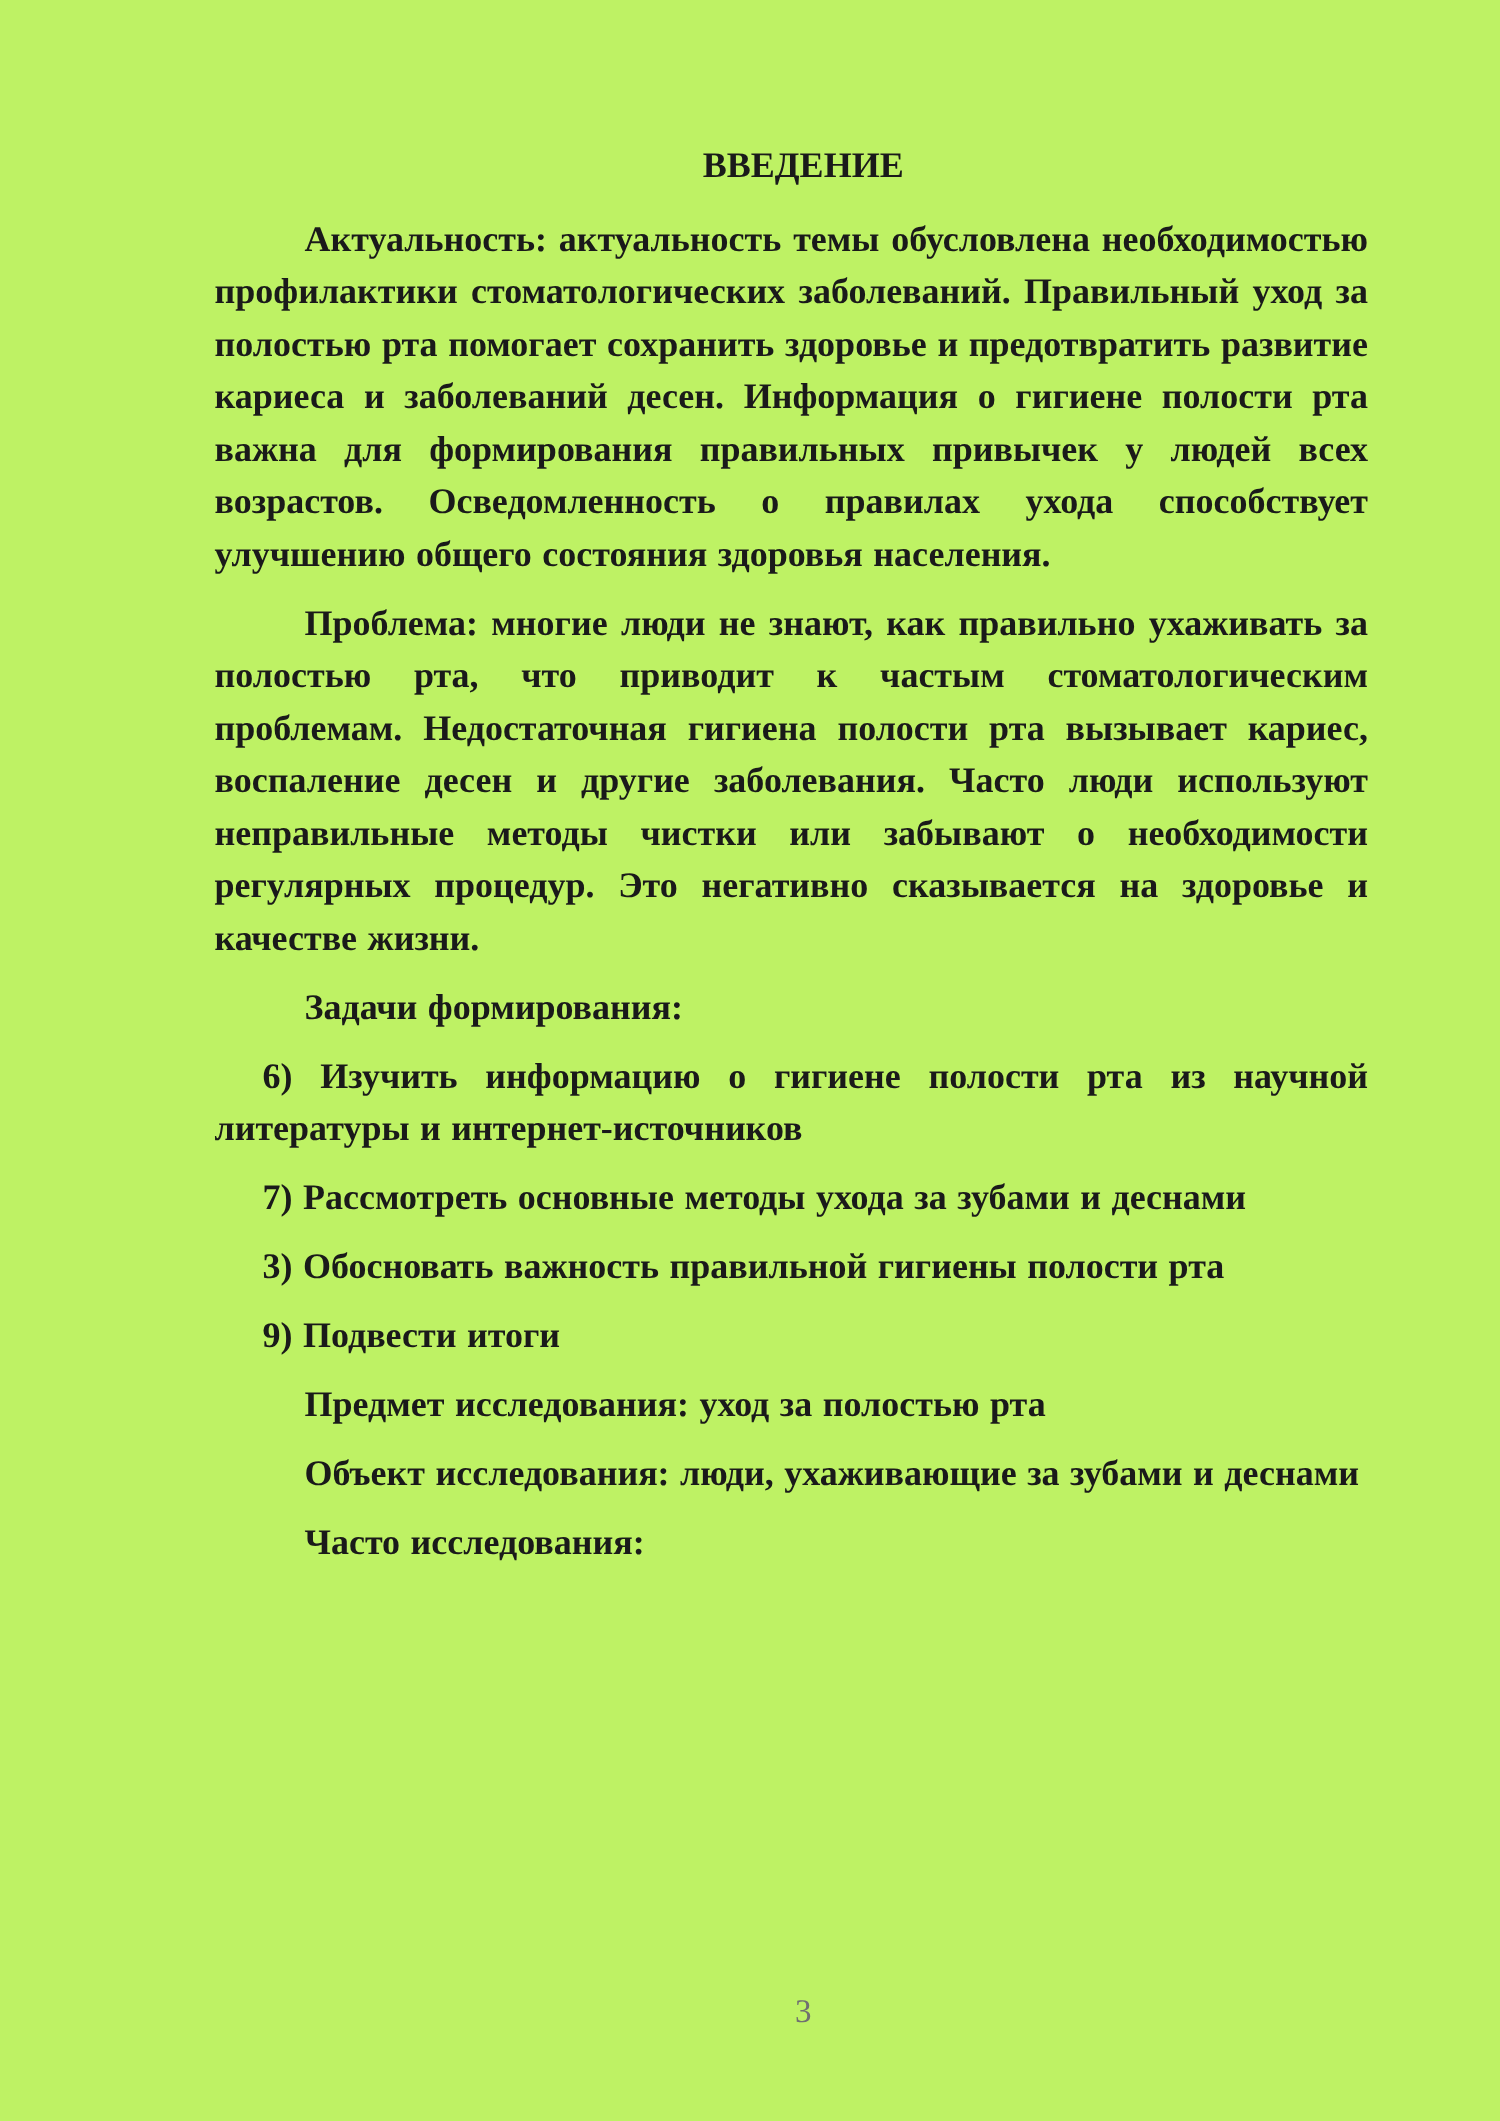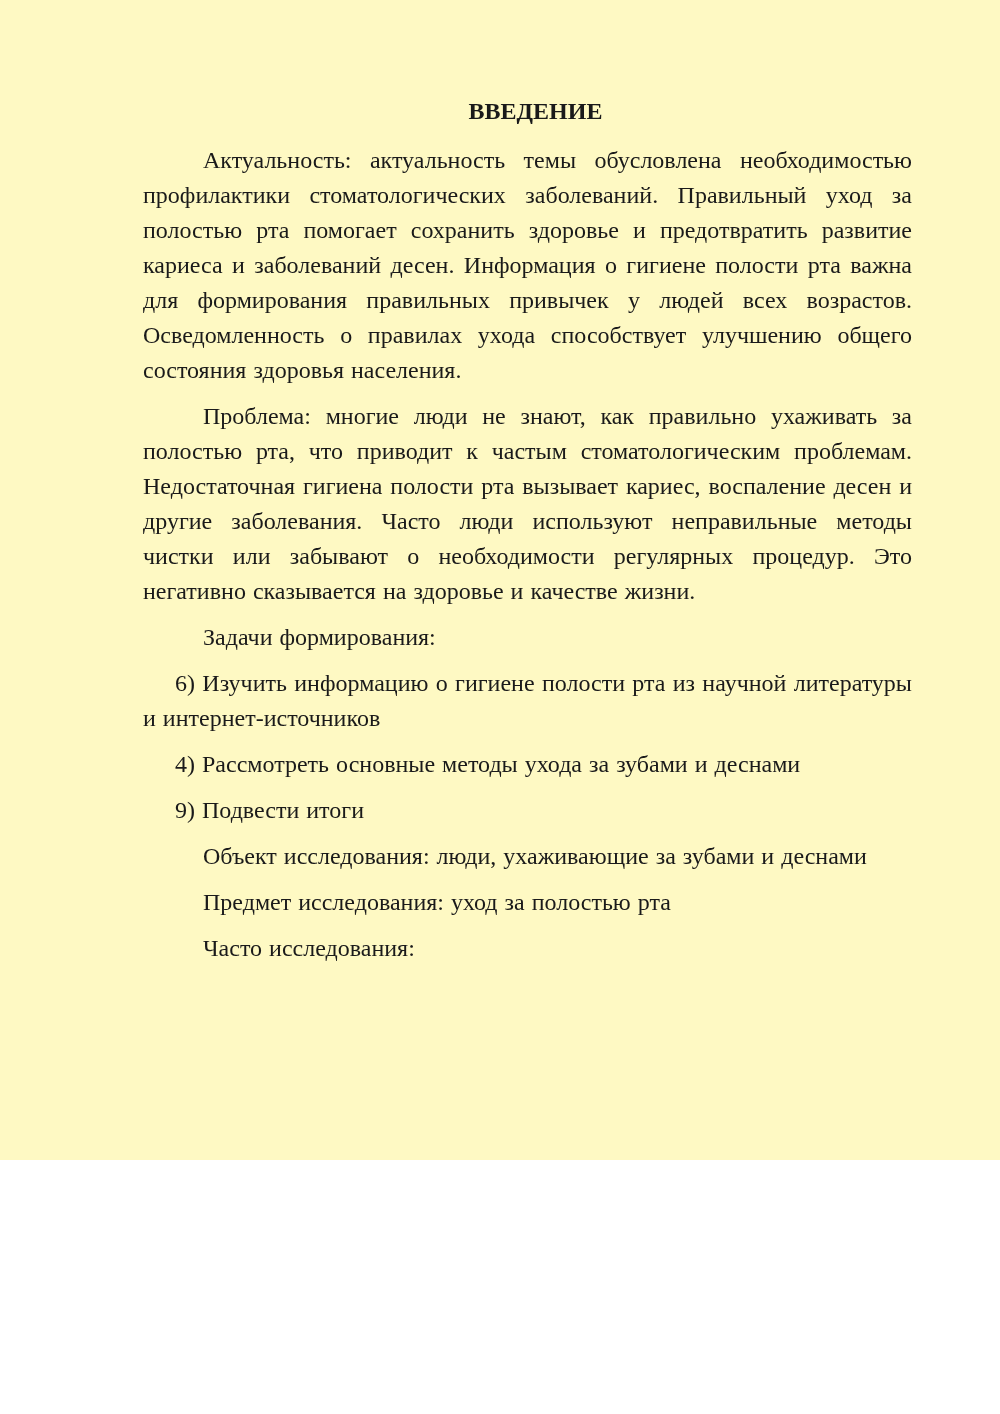--- a/index.html
+++ b/index.html
@@ -3,22 +3,22 @@
 <meta charset="utf-8">
 <style>
   html, body {
     margin: 0;
     padding: 0;
     background: #ffffff;
   }
   .page {
     position: relative;
     width: 1000px;
-    height: 1160px;
-    background: #fef9c3;
+    height: 1414px;
+    background: #bef264;
     font-family: "Liberation Serif", "DejaVu Serif", serif;
     color: #1a1a1a;
     overflow: hidden;
   }
   .content {
     position: absolute;
     left: 143px;
     top: 94px;
     width: 785px;
   }
@@ -30,20 +30,21 @@
     margin: 0 0 14px 0;
   }
   .content p {
     margin: 0 16px 11px 0;
     font-size: 24px;
     line-height: 35px;
     text-align: justify;
     text-align-last: left;
     text-indent: 60px;
     word-spacing: 1px;
+    font-weight: bold;
   }
   .content p.list-item {
     text-indent: 32px;
   }
   .page-number {
     position: absolute;
     top: 1326px;
     left: 143px;
     width: 785px;
     text-align: center;
@@ -57,21 +58,22 @@
 <body>
 
 <div class="page">
   <div class="content">
     <h1 class="doc-title">ВВЕДЕНИЕ</h1>
     <div id="doc-body">
         <p class="paragraph">Актуальность: актуальность темы обусловлена необходимостью профилактики стоматологических заболеваний. Правильный уход за полостью рта помогает сохранить здоровье и предотвратить развитие кариеса и заболеваний десен. Информация о гигиене полости рта важна для формирования правильных привычек у людей всех возрастов. Осведомленность о правилах ухода способствует улучшению общего состояния здоровья населения.</p>
         <p class="paragraph">Проблема: многие люди не знают, как правильно ухаживать за полостью рта, что приводит к частым стоматологическим проблемам. Недостаточная гигиена полости рта вызывает кариес, воспаление десен и другие заболевания. Часто люди используют неправильные методы чистки или забывают о необходимости регулярных процедур. Это негативно сказывается на здоровье и качестве жизни.</p>
         <p class="paragraph">Задачи формирования:</p>
         <p class="list-item">6) Изучить информацию о гигиене полости рта из научной литературы и интернет-источников</p>
-        <p class="list-item">4) Рассмотреть основные методы ухода за зубами и деснами</p>
+        <p class="list-item">7) Рассмотреть основные методы ухода за зубами и деснами</p>
+        <p class="list-item">3) Обосновать важность правильной гигиены полости рта</p>
         <p class="list-item">9) Подвести итоги</p>
+        <p class="paragraph">Предмет исследования: уход за полостью рта</p>
         <p class="paragraph">Объект исследования: люди, ухаживающие за зубами и деснами</p>
-        <p class="paragraph">Предмет исследования: уход за полостью рта</p>
         <p class="paragraph">Часто исследования:</p>
       </div>
   </div>
   <div class="page-number">3</div>
 </div>
 
 </body></html>

